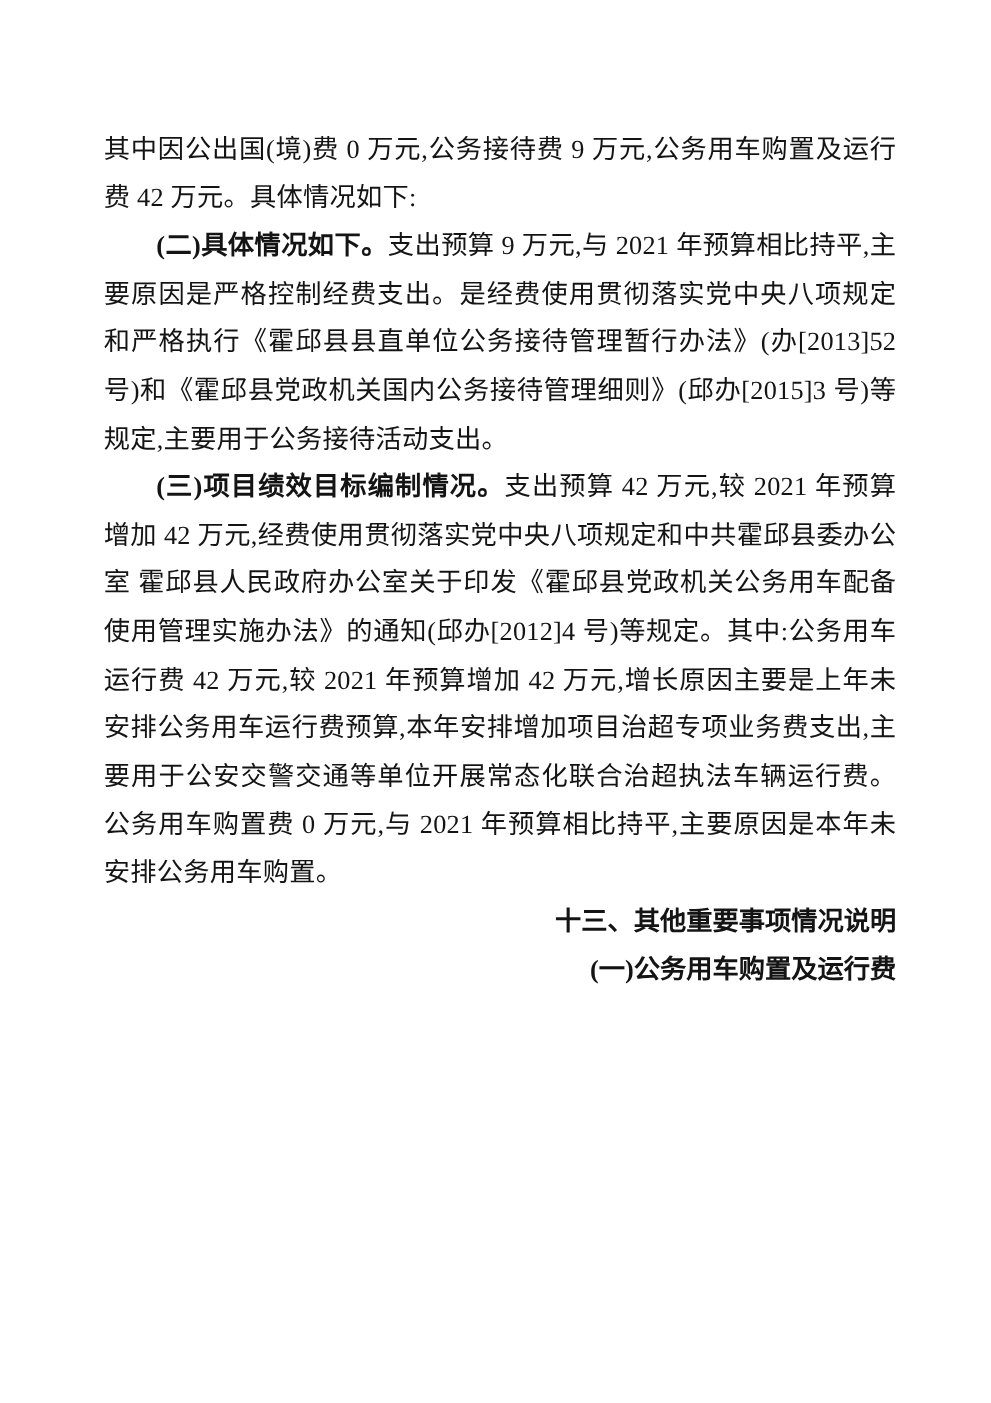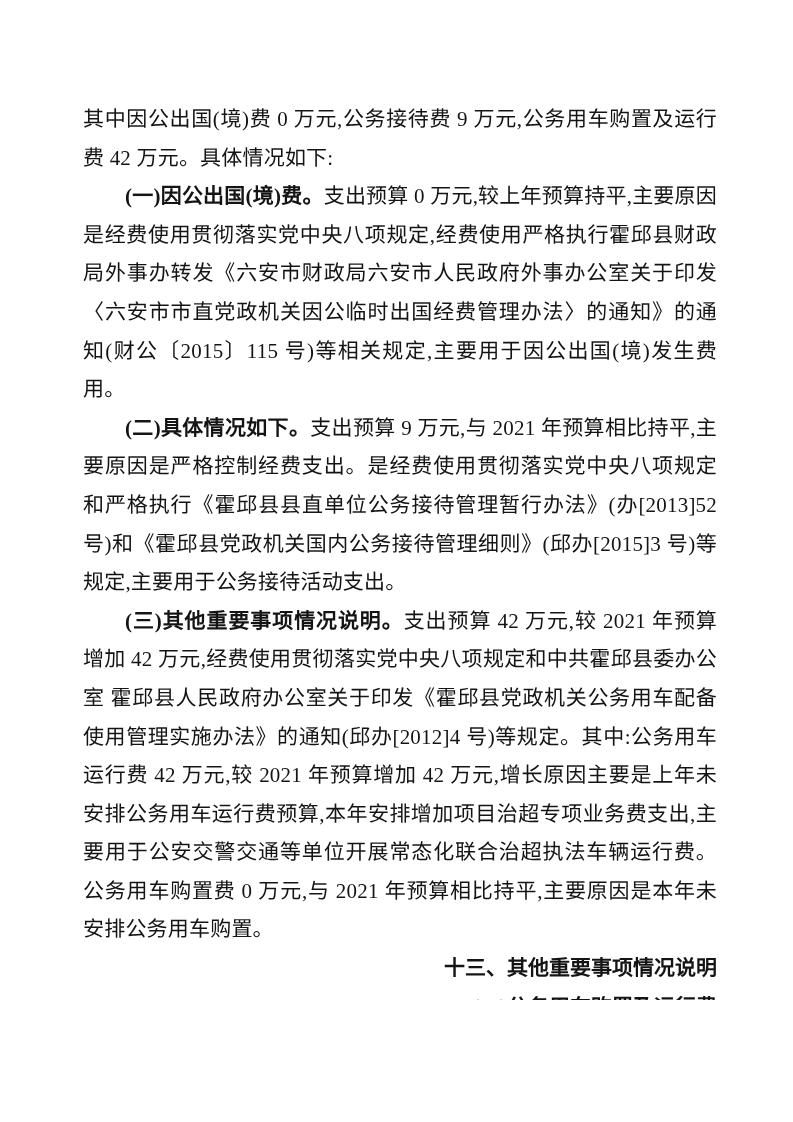--- a/index.html
+++ b/index.html
@@ -62,25 +62,24 @@
   }
 </style>
 </head>
 <body>
 
 <div class="page">
   <main class="content">
 
     <p class="para">其中因公出国(境)费 0 万元,公务接待费 9 万元,公务用车购置及运行费 42 万元。具体情况如下:</p>
 
-    <p class="para indent"><span class="lead">(一)因公出国(境)费。</span><span>支出预算 0 万元,较上年预算持平,主要原因是经费使用贯彻落实党中央八项规定,经费使用严格执行霍邱县财政局外事办转发《六安市财政局六安市人民政府外事办公室关于印发〈六安市市直党政机关因公临时出国经费管理办法〉的通知》的通知(财公〔2015〕115 号)等相关规定,主要用于因公出国(境)发生费用。</span></p>
 
     <p class="para indent"><span class="lead">(二)具体情况如下。</span><span>支出预算 9 万元,与 2021 年预算相比持平,主要原因是严格控制经费支出。是经费使用贯彻落实党中央八项规定和严格执行《霍邱县县直单位公务接待管理暂行办法》(办[2013]52 号)和《霍邱县党政机关国内公务接待管理细则》(邱办[2015]3 号)等规定,主要用于公务接待活动支出。</span></p>
 
-    <p class="para indent"><span class="lead">(三)其他重要事项情况说明。</span><span>支出预算 42 万元,较 2021 年预算增加 42 万元,经费使用贯彻落实党中央八项规定和中共霍邱县委办公室 霍邱县人民政府办公室关于印发《霍邱县党政机关公务用车配备使用管理实施办法》的通知(邱办[2012]4 号)等规定。其中:公务用车运行费 42 万元,较 2021 年预算增加 42 万元,增长原因主要是上年未安排公务用车运行费预算,本年安排增加项目治超专项业务费支出,主要用于公安交警交通等单位开展常态化联合治超执法车辆运行费。公务用车购置费 0 万元,与 2021 年预算相比持平,主要原因是本年未安排公务用车购置。</span></p>
+    <p class="para indent"><span class="lead">(三)项目绩效目标编制情况。</span><span>支出预算 42 万元,较 2021 年预算增加 42 万元,经费使用贯彻落实党中央八项规定和中共霍邱县委办公室 霍邱县人民政府办公室关于印发《霍邱县党政机关公务用车配备使用管理实施办法》的通知(邱办[2012]4 号)等规定。其中:公务用车运行费 42 万元,较 2021 年预算增加 42 万元,增长原因主要是上年未安排公务用车运行费预算,本年安排增加项目治超专项业务费支出,主要用于公安交警交通等单位开展常态化联合治超执法车辆运行费。公务用车购置费 0 万元,与 2021 年预算相比持平,主要原因是本年未安排公务用车购置。</span></p>
 
     <h2 class="heading">十三、其他重要事项情况说明</h2>
 
     <h3 class="heading">(一)公务用车购置及运行费</h3>
 
   </main>
 
   <div class="footer">- 10 -</div>
 </div>
 

